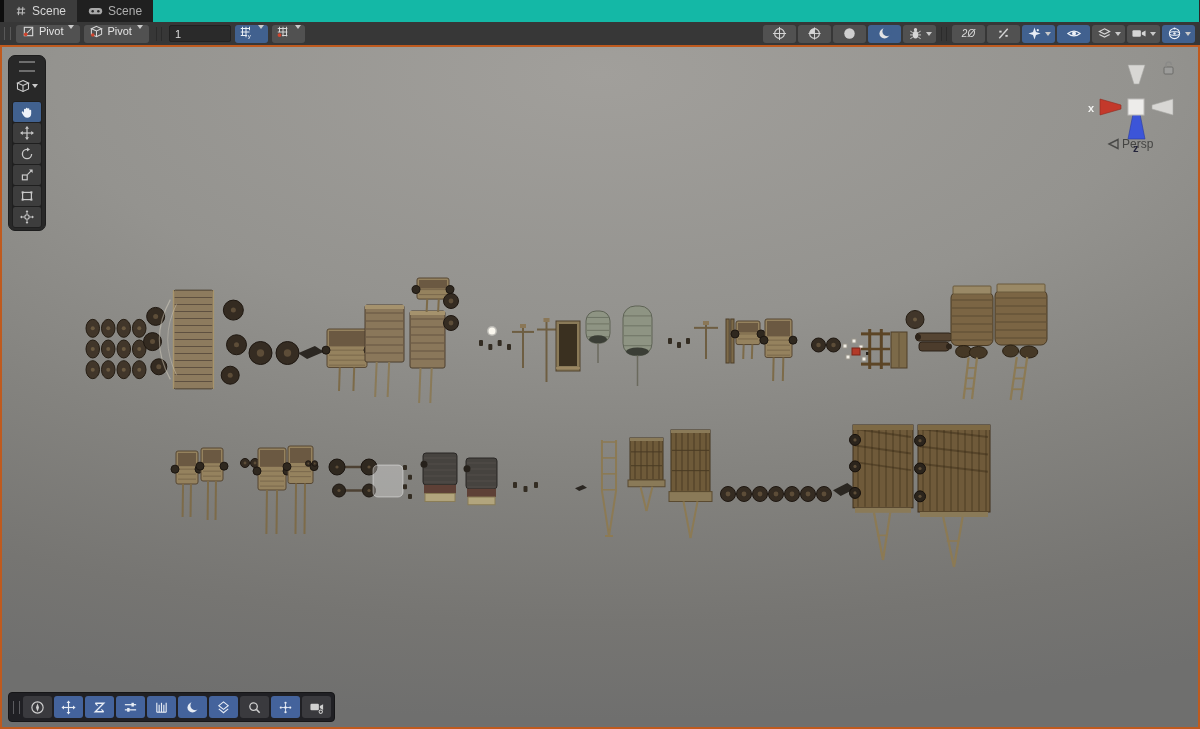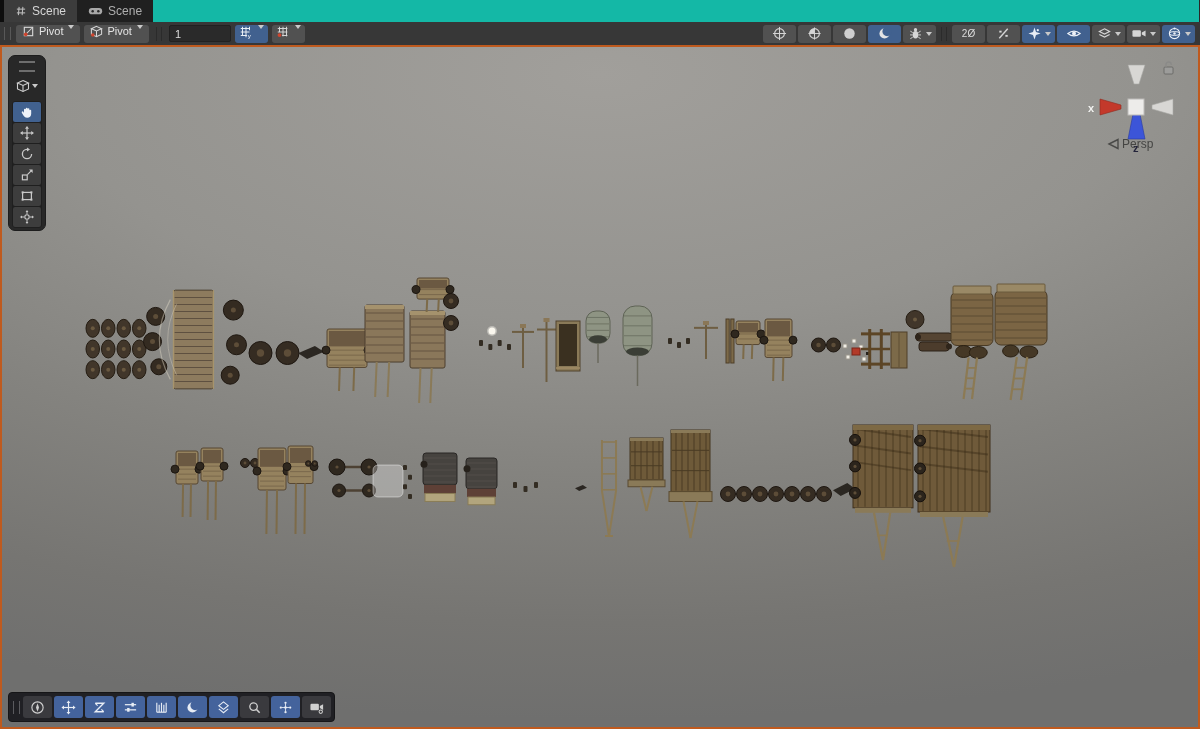--- a/index.html
+++ b/index.html
@@ -25,21 +25,21 @@
   .btn{height:18px;background:#515151;border-radius:3px;display:inline-flex;
        gap:4px;padding:0 6px;font-size:11px;color:#e3e3e3;}
   .btn svg{display:block;}
   .caret{width:0;height:0;border-left:3.5px solid transparent;border-right:3.5px solid transparent;
          border-top:4px solid #c9c9c9;margin-left:1px;}
   .sep2{width:4px;height:14px;border-left:1px solid #2b2b2b;border-right:1px solid #2b2b2b;margin:0 3px;}
   .field{width:50px;height:15px;background:#2a2a2a;border:1px solid #212121;border-radius:2px;
          color:#dcdcdc;font-size:11px;padding:0 5px;font-family:inherit;}
   .rgroup{margin-left:auto;display:flex;align-items:center;gap:2px;padding-right:2px;}
   .ibtn{height:18px;min-width:27px;background:#515151;border-radius:3px;display:inline-flex;
-        align-items:center;justify-content:center;gap:2px;padding:0 3px;font-size:10px;color:#dcdcdc;}
+        align-items:center;justify-content:center;gap:2px;padding:0 3px;font-size:10px;color:#dcdcdc;font-style:italic;}
   .ibtn.active,.btn.active{background:#41618f;}
   .ibtn .txt{font-size:10px;letter-spacing:0;}
 
   
   .viewport{position:absolute;left:0;top:45px;width:1196px;height:680px;
             border:2px solid #bf5a1e;
             background:radial-gradient(120% 95% at 50% 4%,
               #a19f9b 0%, #94938f 38%, #84837f 62%, #767572 85%, #6f6f6e 100%);
             overflow:hidden;}
   .scene-svg{position:absolute;inset:0;width:100%;height:100%;}

